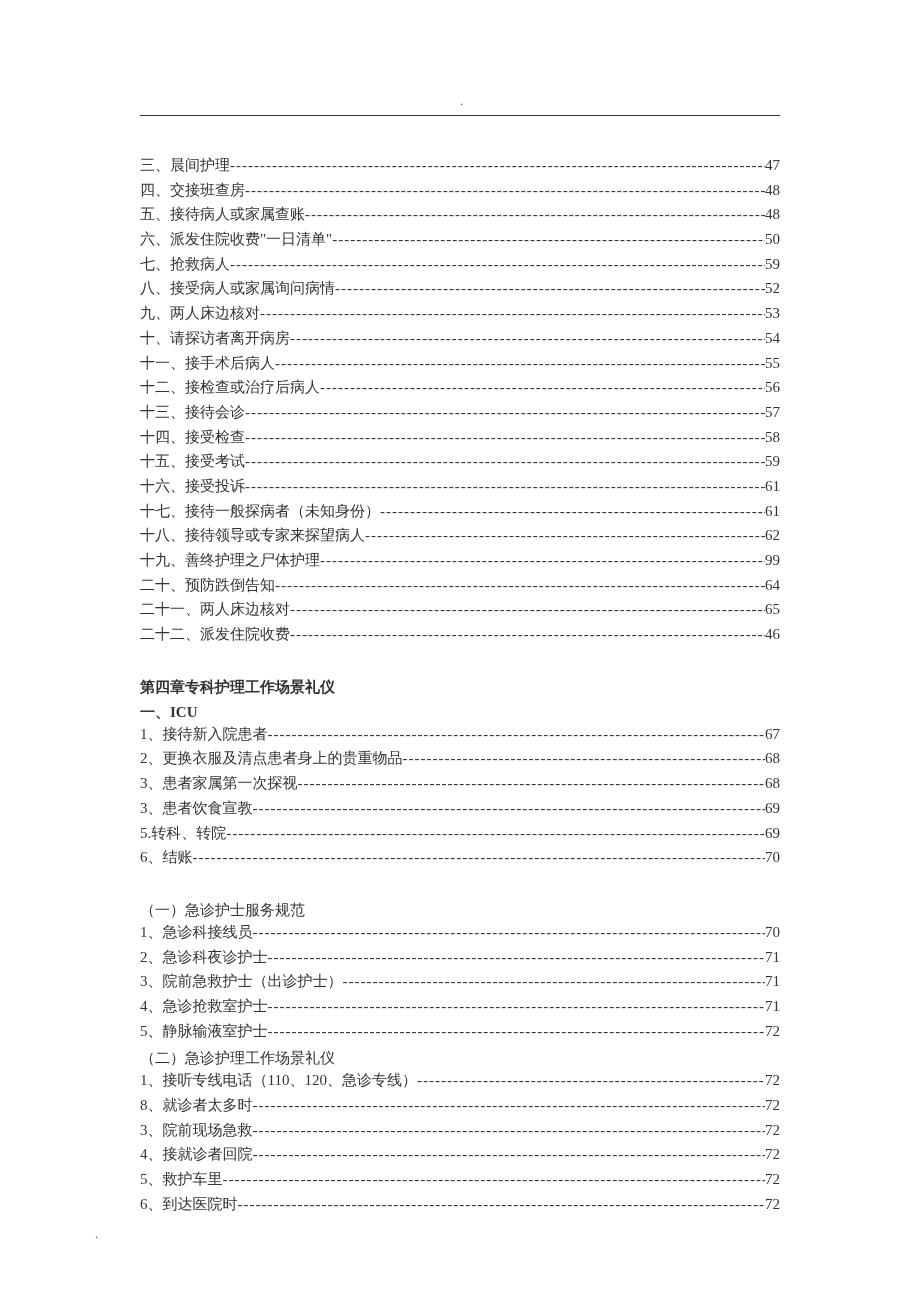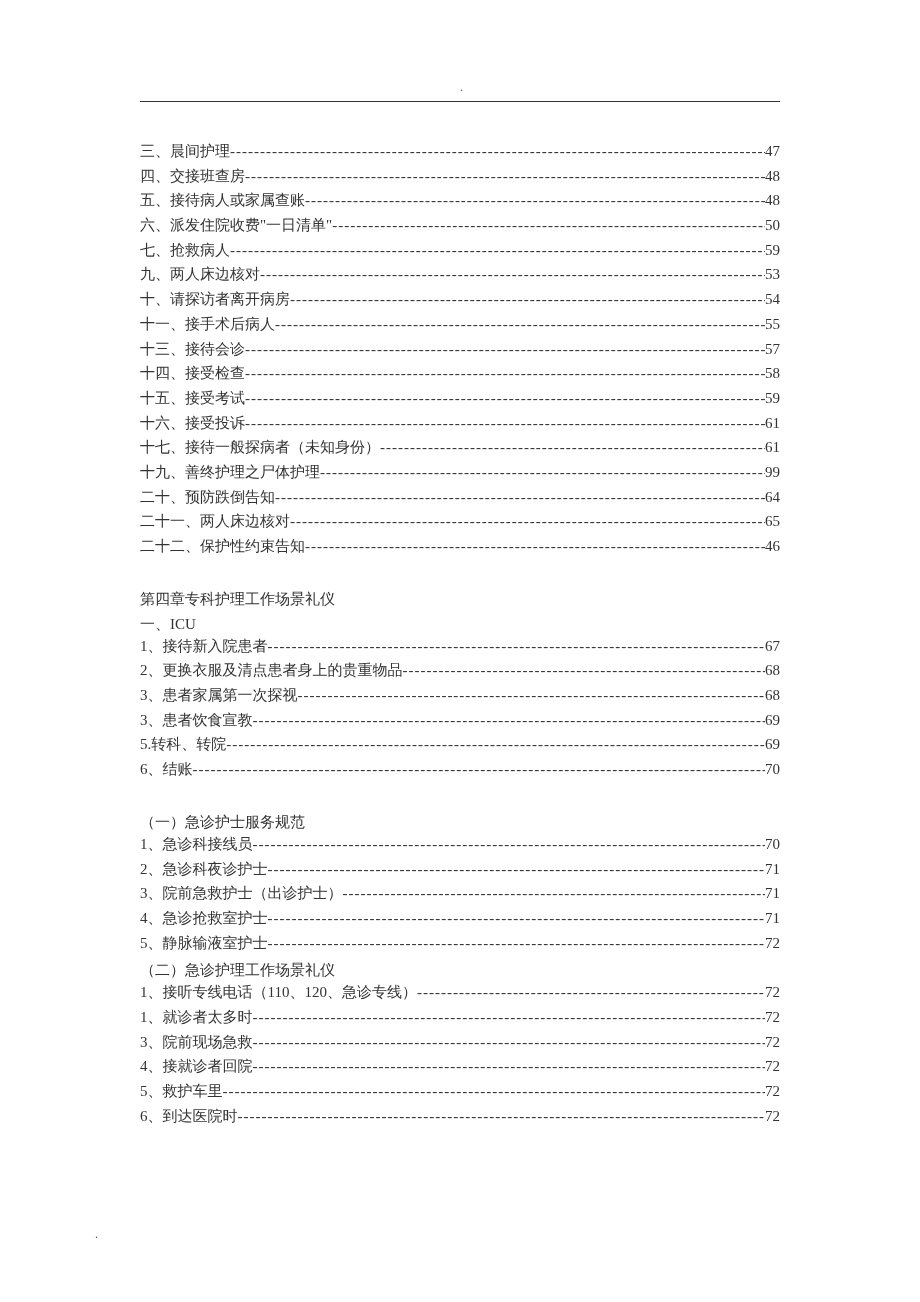--- a/index.html
+++ b/index.html
@@ -6,21 +6,22 @@
   body {
     width: 920px;
     height: 1302px;
     background: #fff;
     font-family: "SimSun", "宋体", serif;
     font-size: 15px;
     color: #333;
     position: relative;
   }
   .page {
-    padding: 101px 140px 60px 140px;
+    padding: 67px 140px 60px 140px;
+    margin-top: 48px;
   }
   .top-rule {
     border-top: 1.5px solid #333;
     margin-bottom: 40px;
     position: relative;
   }
   .top-rule::after {
     content: ".";
     position: absolute;
     top: -22px;
@@ -40,21 +41,21 @@
     flex: 1 1 auto;
     overflow: hidden;
     letter-spacing: 1px;
     color: #333;
   }
   .toc-leader::after {
     content: "---------------------------------------------------------------------------------------------------------------------------------------";
   }
   .toc-page { flex: 0 0 auto; }
   .heading {
-    font-weight: normal;
+    font-weight: bold;
     height: 25px;
     display: flex;
     align-items: center;
   }
   .sub-heading {
     height: 25px;
     display: flex;
     align-items: center;
     text-align: center;
   }
@@ -92,35 +93,45 @@
         <span class="toc-label">六、派发住院收费"一日清单"</span>
         <span class="toc-leader"></span>
         <span class="toc-page">50</span>
       </div>
       <div class="toc-line">
         <span class="toc-label">七、抢救病人</span>
         <span class="toc-leader"></span>
         <span class="toc-page">59</span>
       </div>
       <div class="toc-line">
+        <span class="toc-label">八、接受病人或家属询问病情</span>
+        <span class="toc-leader"></span>
+        <span class="toc-page">52</span>
+      </div>
+      <div class="toc-line">
         <span class="toc-label">九、两人床边核对</span>
         <span class="toc-leader"></span>
         <span class="toc-page">53</span>
       </div>
       <div class="toc-line">
         <span class="toc-label">十、请探访者离开病房</span>
         <span class="toc-leader"></span>
         <span class="toc-page">54</span>
       </div>
       <div class="toc-line">
         <span class="toc-label">十一、接手术后病人</span>
         <span class="toc-leader"></span>
         <span class="toc-page">55</span>
       </div>
       <div class="toc-line">
+        <span class="toc-label">十二、接检查或治疗后病人</span>
+        <span class="toc-leader"></span>
+        <span class="toc-page">56</span>
+      </div>
+      <div class="toc-line">
         <span class="toc-label">十三、接待会诊</span>
         <span class="toc-leader"></span>
         <span class="toc-page">57</span>
       </div>
       <div class="toc-line">
         <span class="toc-label">十四、接受检查</span>
         <span class="toc-leader"></span>
         <span class="toc-page">58</span>
       </div>
       <div class="toc-line">
@@ -132,36 +143,41 @@
         <span class="toc-label">十六、接受投诉</span>
         <span class="toc-leader"></span>
         <span class="toc-page">61</span>
       </div>
       <div class="toc-line">
         <span class="toc-label">十七、接待一般探病者（未知身份）</span>
         <span class="toc-leader"></span>
         <span class="toc-page">61</span>
       </div>
       <div class="toc-line">
+        <span class="toc-label">十八、接待领导或专家来探望病人</span>
+        <span class="toc-leader"></span>
+        <span class="toc-page">62</span>
+      </div>
+      <div class="toc-line">
         <span class="toc-label">十九、善终护理之尸体护理</span>
         <span class="toc-leader"></span>
         <span class="toc-page">99</span>
       </div>
       <div class="toc-line">
         <span class="toc-label">二十、预防跌倒告知</span>
         <span class="toc-leader"></span>
         <span class="toc-page">64</span>
       </div>
       <div class="toc-line">
         <span class="toc-label">二十一、两人床边核对</span>
         <span class="toc-leader"></span>
         <span class="toc-page">65</span>
       </div>
       <div class="toc-line">
-        <span class="toc-label">二十二、保护性约束告知</span>
+        <span class="toc-label">二十二、派发住院收费</span>
         <span class="toc-leader"></span>
         <span class="toc-page">46</span>
       </div>
       <div class="spacer"></div>
       <div class="heading">第四章专科护理工作场景礼仪</div>
       <div class="heading">一、ICU</div>
       <div class="toc-line">
         <span class="toc-label">1、接待新入院患者</span>
         <span class="toc-leader"></span>
         <span class="toc-page">67</span>
@@ -218,21 +234,21 @@
         <span class="toc-leader"></span>
         <span class="toc-page">72</span>
       </div>
       <div class="sub-heading">（二）急诊护理工作场景礼仪</div>
       <div class="toc-line">
         <span class="toc-label">1、接听专线电话（110、120、急诊专线）</span>
         <span class="toc-leader"></span>
         <span class="toc-page">72</span>
       </div>
       <div class="toc-line">
-        <span class="toc-label">1、就诊者太多时</span>
+        <span class="toc-label">8、就诊者太多时</span>
         <span class="toc-leader"></span>
         <span class="toc-page">72</span>
       </div>
       <div class="toc-line">
         <span class="toc-label">3、院前现场急救 </span>
         <span class="toc-leader"></span>
         <span class="toc-page">72</span>
       </div>
       <div class="toc-line">
         <span class="toc-label">4、接就诊者回院</span>

